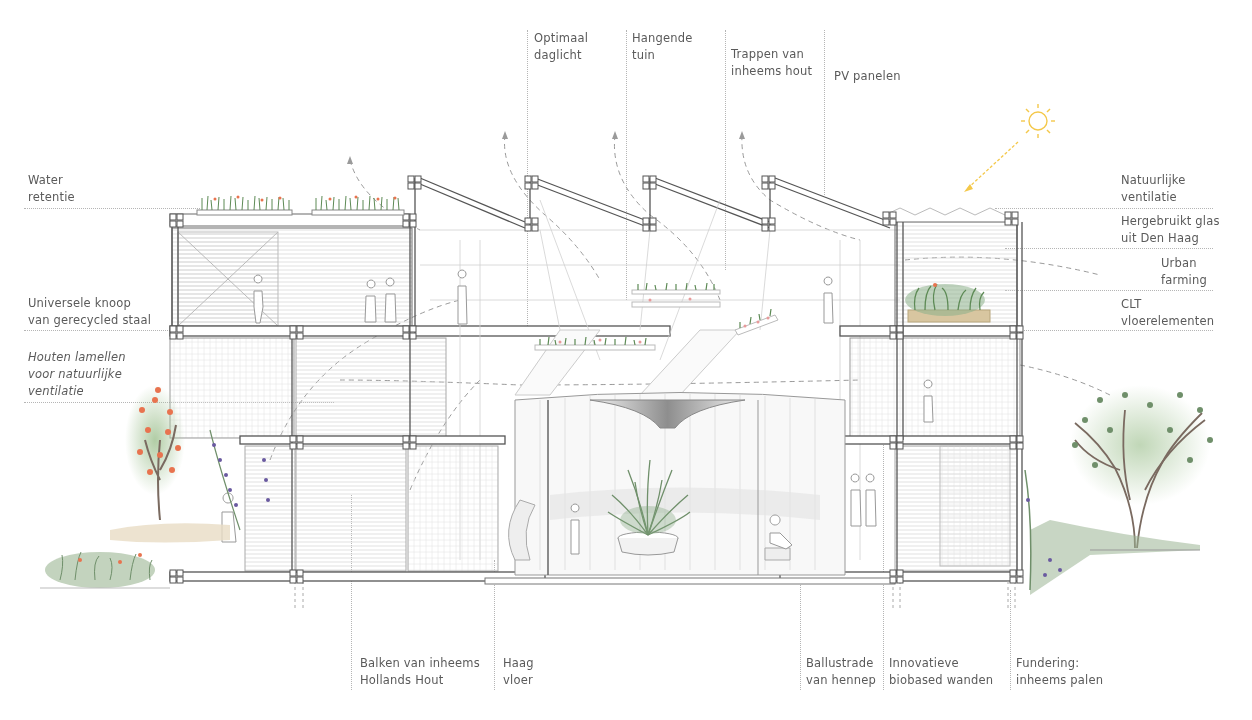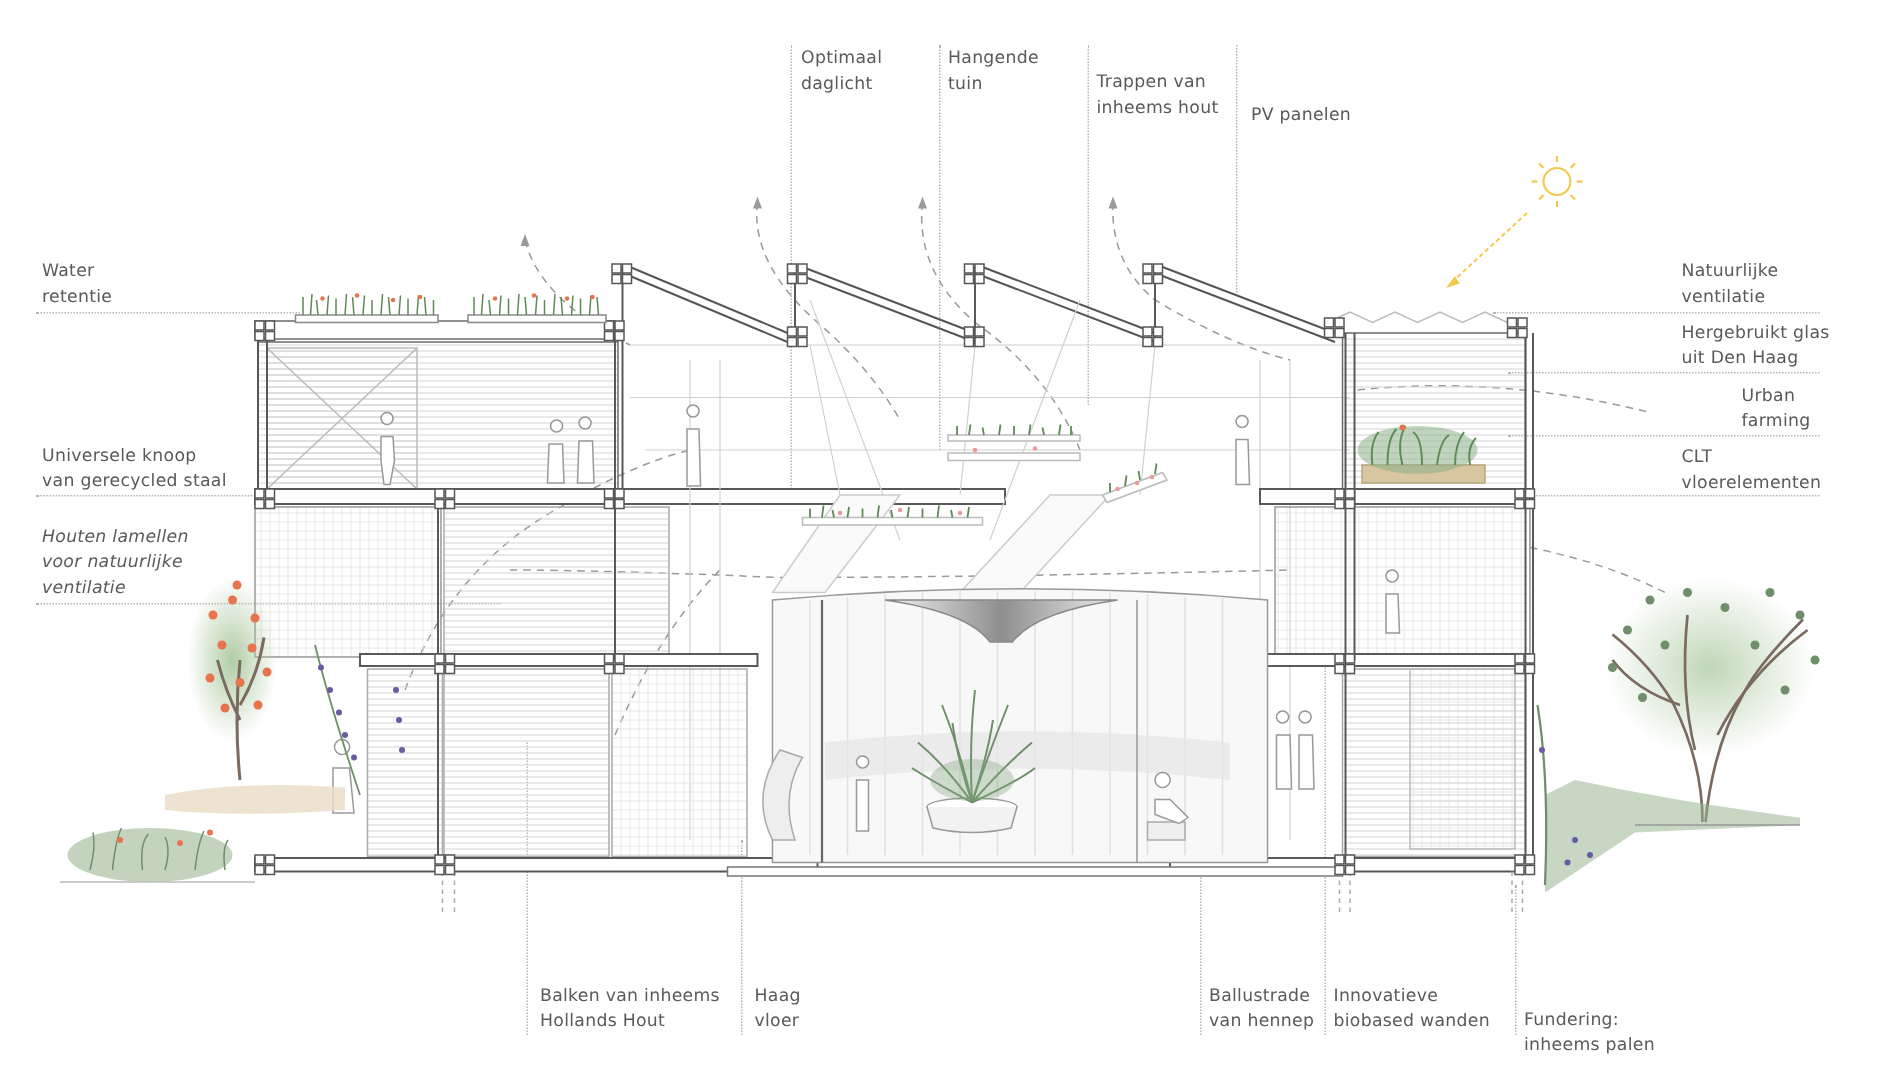--- a/index.html
+++ b/index.html
@@ -449,16 +449,16 @@
   <span>vloer</span>
 </div>
 <div class="lbl" style="left:806px; top:655px;">
   <span>Ballustrade</span>
   <span>van hennep</span>
 </div>
 <div class="lbl" style="left:889px; top:655px;">
   <span>Innovatieve</span>
   <span>biobased wanden</span>
 </div>
-<div class="lbl" style="left:1016px; top:655px;margin-top:16px;">
+<div class="lbl" style="left:1016px; top:655px;">
   <span>Fundering:</span>
   <span>inheems palen</span>
 </div>
 
 </body></html>

